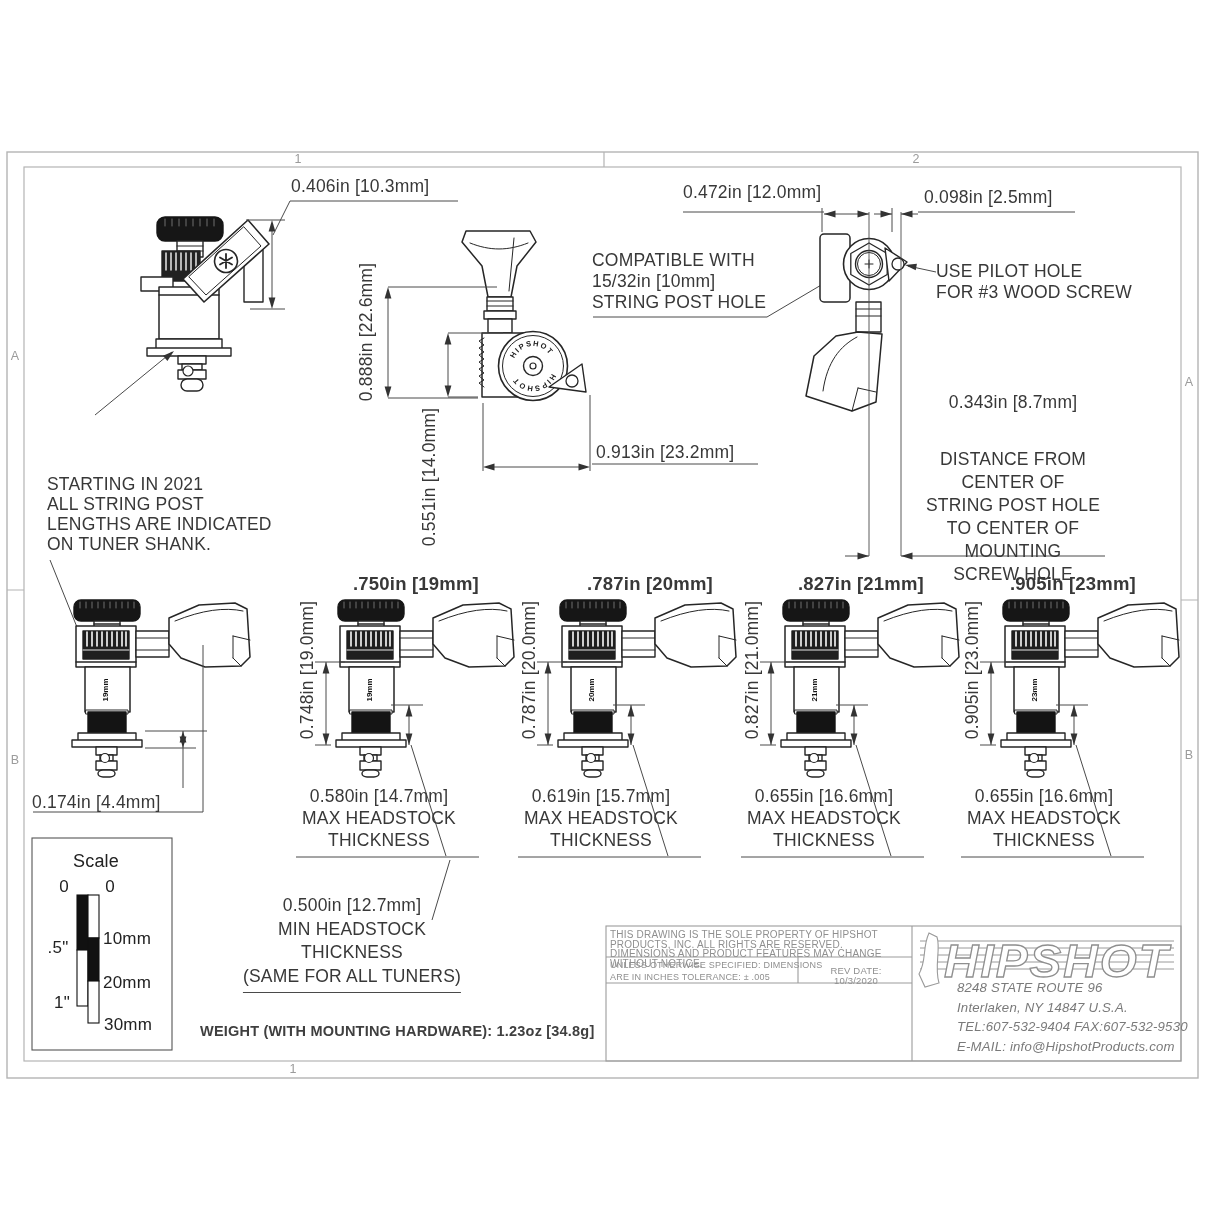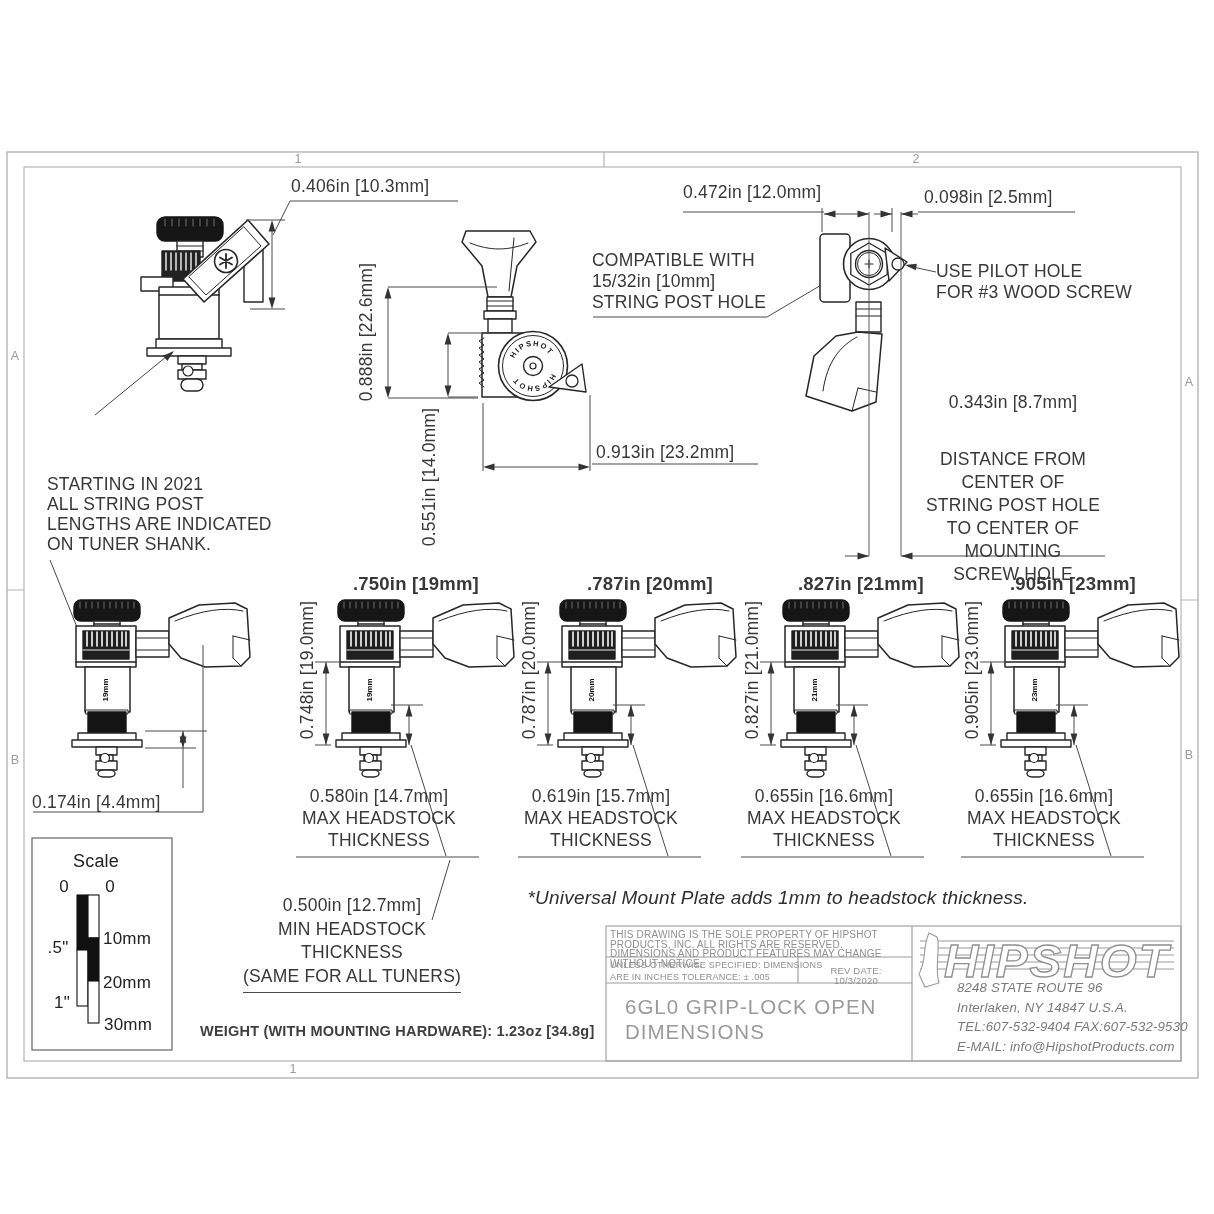--- a/index.html
+++ b/index.html
@@ -329,27 +329,24 @@
 <div class="lab sc c" style="left:110px;top:886px;">0</div>
 <div class="lab sc" style="left:103px;top:928px;">10mm</div>
 <div class="lab sc" style="left:103px;top:972px;">20mm</div>
 <div class="lab sc" style="left:104px;top:1014px;">30mm</div>
 
 <div class="lab pre ct" style="left:352px;top:894px;line-height:23.5px;border-bottom:1px solid #4a4a4a;padding-bottom:4px;">0.500in [12.7mm]
 MIN HEADSTOCK
 THICKNESS
 (SAME FOR ALL TUNERS)</div>
 <div class="lab weight" style="left:200px;top:1021px;">WEIGHT (WITH MOUNTING HARDWARE): 1.23oz [34.8g]</div>
-<div class="lab uni c" style="left:778px;top:897px;">*Universal Mount Plate adds 1mm to headstock thickness.</div>
 
 <div class="lab notice" style="left:610px;top:930px;">THIS DRAWING IS THE SOLE PROPERTY OF HIPSHOT PRODUCTS, INC. ALL RIGHTS ARE RESERVED. DIMENSIONS AND PRODUCT FEATURES MAY CHANGE WITHOUT NOTICE.</div>
 <div class="lab spec pre" style="left:610px;top:960px;">UNLESS OTHERWISE SPECIFIED: DIMENSIONS
 ARE IN INCHES TOLERANCE:  ± .005</div>
 <div class="lab rev ct" style="left:856px;top:960px;">REV DATE:</div>
 <div class="lab rev ct" style="left:856px;top:970px;">10/3/2020</div>
-<div class="lab bigtitle pre" style="left:625px;top:994px;">6GL0 GRIP-LOCK OPEN
-DIMENSIONS</div>
 <div class="lab addr pre" style="left:957px;top:978px;">8248 STATE ROUTE 96
 Interlaken, NY 14847 U.S.A.
 TEL:607-532-9404 FAX:607-532-9530
 E-MAIL: info@HipshotProducts.com</div>
 
 </div>
 
 </body></html>

